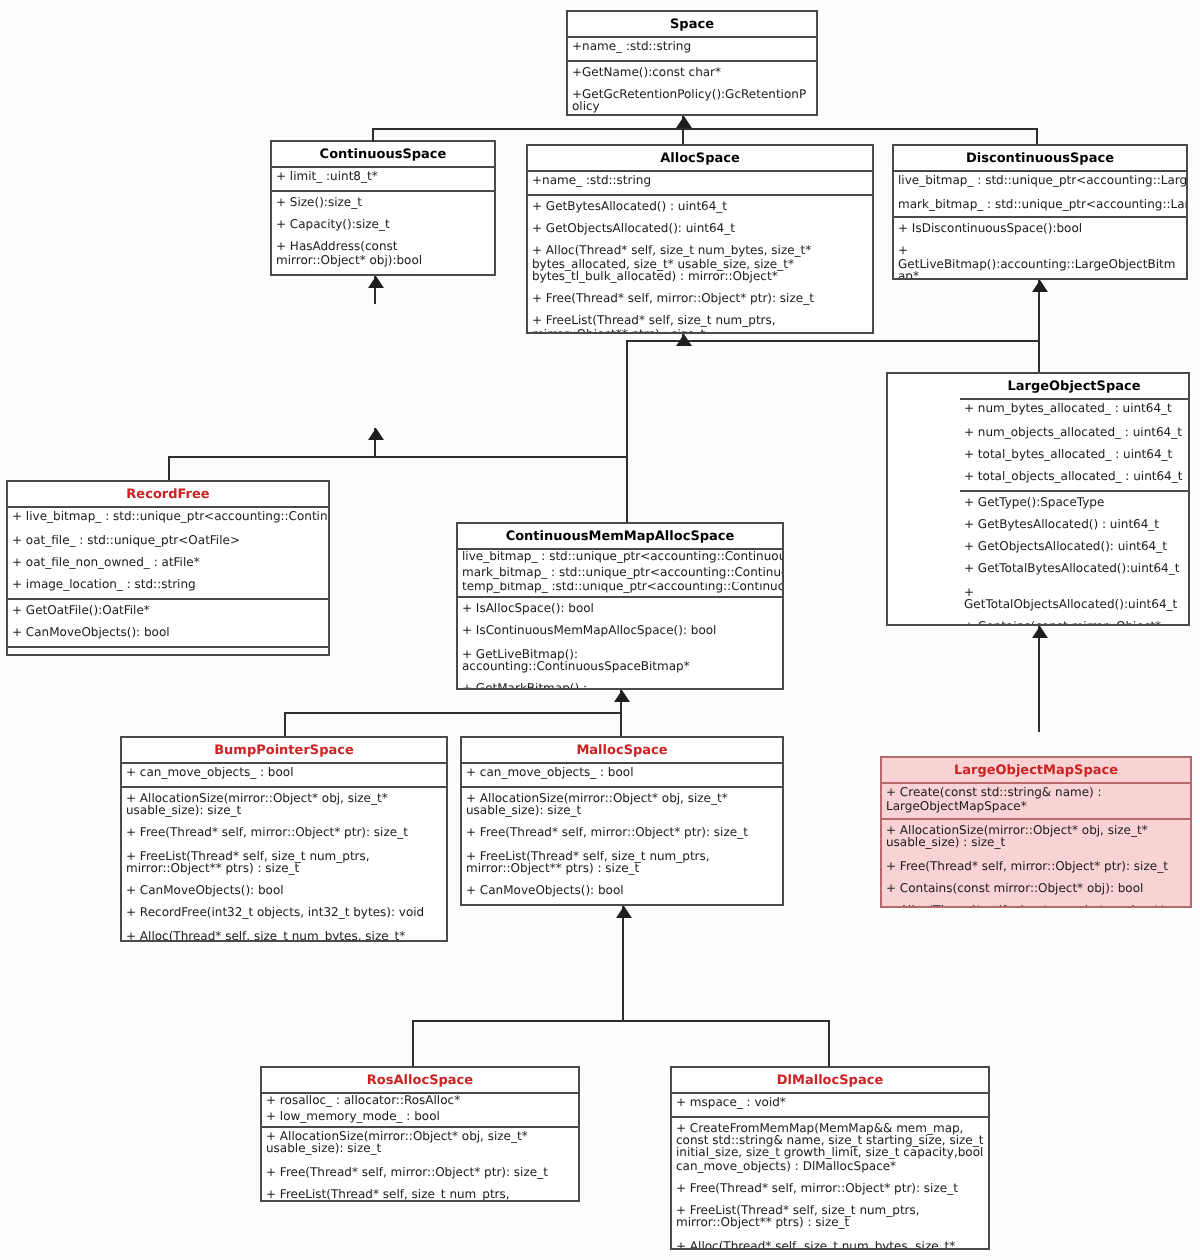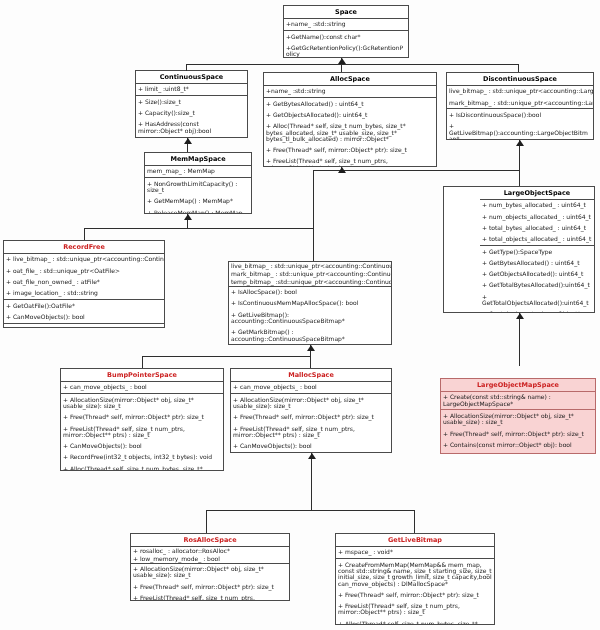--- a/index.html
+++ b/index.html
@@ -79,32 +79,20 @@
     <div class="uml-attrs nowrap">
         <div class="row">live_bitmap_ : std::unique_ptr&lt;accounting::LargeObjectBitmap&gt;</div>
         <div class="row">mark_bitmap_ : std::unique_ptr&lt;accounting::LargeObjectBitmap&gt;</div>
       </div>
     <div class="uml-methods">
         <div class="row">+ IsDiscontinuousSpace():bool</div>
         <div class="row">+ GetLiveBitmap():accounting::LargeObjectBitmap*</div>
       </div>
 
   </div>
-    <div class="uml-class" style="left: 144px; top: 152px; width: 108px; height: 62px;">
-    <div class="uml-title" style="color: rgb(0, 0, 0);">MemMapSpace</div>
-    <div class="uml-attrs">
-        <div class="row">mem_map_ : MemMap</div>
-      </div>
-    <div class="uml-methods">
-        <div class="row">+ NonGrowthLimitCapacity() : size_t</div>
-        <div class="row">+ GetMemMap() : MemMap*</div>
-        <div class="row">+ ReleaseMemMap() : MemMap</div>
-      </div>
-
-  </div>
     <div class="uml-class" style="left: 443px; top: 186px; width: 152px; height: 127px; padding-left: 36px;">
     <div class="uml-title" style="color: rgb(0, 0, 0);">LargeObjectSpace</div>
     <div class="uml-attrs">
         <div class="row">+ num_bytes_allocated_ : uint64_t</div>
         <div class="row">+ num_objects_allocated_ : uint64_t</div>
         <div class="row">+ total_bytes_allocated_ : uint64_t</div>
         <div class="row">+ total_objects_allocated_ : uint64_t</div>
       </div>
     <div class="uml-methods">
         <div class="row">+ GetType():SpaceType</div>
@@ -124,20 +112,21 @@
         <div class="row">+ oat_file_non_owned_ : atFile*</div>
         <div class="row">+ image_location_ : std::string</div>
       </div>
     <div class="uml-methods">
         <div class="row">+ GetOatFile():OatFile*</div>
         <div class="row">+ CanMoveObjects(): bool</div>
       </div>
     <div class="uml-footer"></div>
   </div>
     <div class="uml-class" style="left: 228px; top: 261px; width: 164px; height: 84px;">
+    <div class="uml-title" style="color: rgb(0, 0, 0);">ContinuousMemMapAllocSpace</div>
     <div class="uml-attrs tight nowrap">
         <div class="row">live_bitmap_ : std::unique_ptr&lt;accounting::ContinuousSpaceBitmap&gt;</div>
         <div class="row">mark_bitmap_ : std::unique_ptr&lt;accounting::ContinuousSpaceBitmap&gt;</div>
         <div class="row">temp_bitmap_ :std::unique_ptr&lt;accounting::ContinuousSpaceBitmap&gt;</div>
       </div>
     <div class="uml-methods">
         <div class="row">+ IsAllocSpace(): bool</div>
         <div class="row">+ IsContinuousMemMapAllocSpace(): bool</div>
         <div class="row">+ GetLiveBitmap(): accounting::ContinuousSpaceBitmap*</div>
         <div class="row">+ GetMarkBitmap() : accounting::ContinuousSpaceBitmap*</div>
@@ -194,21 +183,21 @@
       </div>
     <div class="uml-methods">
         <div class="row">+ AllocationSize(mirror::Object* obj, size_t* usable_size): size_t</div>
         <div class="row">+ Free(Thread* self, mirror::Object* ptr): size_t</div>
         <div class="row">+ FreeList(Thread* self, size_t num_ptrs, mirror::Object** ptrs) : size_t</div>
         <div class="row">+ Alloc(Thread* self, size_t num_bytes, size_t* bytes_allocated, size_t* usable_size, size_t* bytes_tl_bulk_allocated) : mirror::Object*</div>
       </div>
 
   </div>
     <div class="uml-class" style="left: 335px; top: 533px; width: 160px; height: 92px;">
-    <div class="uml-title" style="color: rgb(204, 34, 34);">GetLiveBitmap</div>
+    <div class="uml-title" style="color: rgb(204, 34, 34);">DlMallocSpace</div>
     <div class="uml-attrs">
         <div class="row">+ mspace_ : void*</div>
       </div>
     <div class="uml-methods">
         <div class="row">+ CreateFromMemMap(MemMap&amp;&amp; mem_map, const std::string&amp; name, size_t starting_size, size_t initial_size, size_t growth_limit, size_t capacity,bool can_move_objects) : DlMallocSpace*</div>
         <div class="row">+ Free(Thread* self, mirror::Object* ptr): size_t</div>
         <div class="row">+ FreeList(Thread* self, size_t num_ptrs, mirror::Object** ptrs) : size_t</div>
         <div class="row">+ Alloc(Thread* self, size_t num_bytes, size_t* bytes_allocated, size_t* usable_size, size_t* bytes_tl_bulk_allocated) : mirror::Object*</div>
       </div>
 

